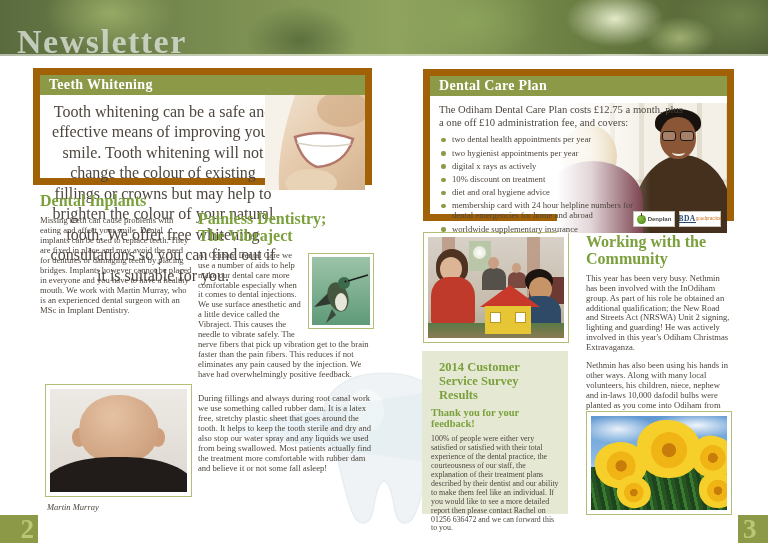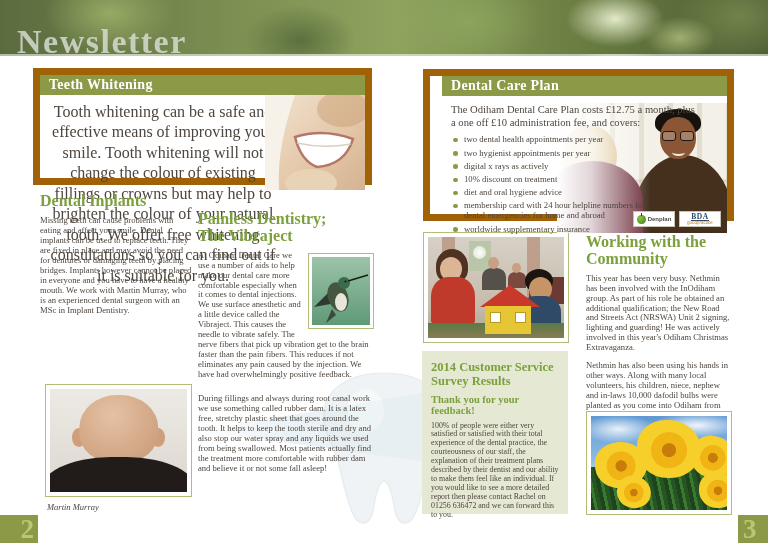--- a/index.html
+++ b/index.html
@@ -44,21 +44,21 @@
           background:radial-gradient(circle at 42% 30%,#e5c2a4,#c79874);border-radius:48% 48% 44% 44%;}
   .m-ear{position:absolute;top:38%;width:10%;height:18%;background:#cf9f7c;border-radius:50%;}
   .m-body{position:absolute;left:-8%;right:-8%;bottom:-2%;height:36%;background:#211c1a;
           border-radius:45% 45% 0 0/95% 95% 0 0;}
   
   .tooth-wm{position:absolute;left:308px;top:372px;width:152px;height:158px;opacity:.55;z-index:0;}
   .blue-band{position:absolute;left:198px;top:392px;width:230px;height:70px;z-index:0;opacity:.45;
      background:linear-gradient(90deg,rgba(190,215,228,0),#cfe2ec 40%,#dcebf2);
      clip-path:polygon(0 55%,100% 0,100% 100%);}
   
-  .dcp-box{left:423px;top:69px;width:311px;height:152px;box-sizing:border-box;padding-left:12px;}
+  .dcp-box{left:423px;top:69px;width:311px;height:152px;box-sizing:border-box;}
   .dcp-body{position:relative;height:130px;}
   .dcp-intro{position:relative;z-index:3;margin:7px 0 5px 9px;width:250px;font-size:10.6px;line-height:1.25;}
   .dcp-bullets{position:relative;z-index:3;list-style:none;margin:0;padding:0 0 0 9px;width:210px;}
   .dcp-bullets li{position:relative;padding-left:13px;font-size:8.7px;line-height:1.15;margin-bottom:3.2px;}
   .dcp-bullets li::before{content:"";position:absolute;left:2px;top:3.5px;width:4.5px;height:4.5px;
       border-radius:50%;background:#8c9a48;}
   .dcp-photo{position:absolute;right:0;top:0;bottom:0;width:170px;overflow:hidden;z-index:1;}
   .window{position:absolute;inset:0;
      background:linear-gradient(rgba(255,255,255,.25) 58%,rgba(180,168,148,.35) 60%,rgba(255,255,255,.1) 62%),
      repeating-linear-gradient(90deg,#f0ebdf 0 24px,#d9d1be 24px 29px);}
@@ -74,21 +74,21 @@
       background:radial-gradient(circle at 45% 40%,#ecd9ae,#c7a567);border-radius:50%;}
   .woman-body{position:absolute;left:-14px;bottom:-10px;width:100px;height:82px;background:#6d2e3b;
       border-radius:50% 50% 0 0;}
   .dcp-fade{position:absolute;inset:0;background:linear-gradient(90deg,#fff 0,rgba(255,255,255,.8) 20%,rgba(255,255,255,0) 55%);}
   .logos{position:absolute;right:6px;bottom:6px;display:flex;gap:4px;z-index:4;}
   .logo{width:42px;height:16px;background:#fff;border:1px solid #c8c4b8;display:flex;align-items:center;
         justify-content:center;gap:2px;box-sizing:border-box;}
   .apple{width:9px;height:9px;border-radius:50% 50% 46% 46%;background:radial-gradient(circle at 35% 35%,#8fc440,#3f7a1e);position:relative;}
   .apple::after{content:"";position:absolute;left:4px;top:-2px;width:1.5px;height:3px;background:#5a3a1a;}
   .logo-denplan-txt{font-family:"Liberation Sans",sans-serif;font-size:6px;font-weight:bold;color:#4a4a48;}
-  .logo-bda{flex-direction:column;gap:0;line-height:1;}
+  .logo-bda{flex-direction:row;gap:0;line-height:1;}
   .logo-bda-top{font-size:7.5px;font-weight:bold;color:#27496e;letter-spacing:.5px;border-bottom:1px solid #27496e;}
   .logo-bda-sub{font-family:"Liberation Sans",sans-serif;font-size:4.5px;color:#d07820;}
   
   .kids-frame{left:423px;top:232px;width:146px;height:111px;}
   .kids{background:linear-gradient(#d8d1c8,#c6bbab 68%,#a8a890);}
   .brick{position:absolute;top:0;width:13px;height:60%;background:#b5907a;opacity:.75;}
   .art{position:absolute;left:30%;top:4%;width:22px;height:30px;background:#b9c6a8;}
   .art::after{content:"";position:absolute;left:4px;top:5px;width:13px;height:13px;border-radius:50%;
       background:radial-gradient(#fff,#d8e0c8);}
   .adult1-h{position:absolute;left:44%;top:20%;width:11px;height:12px;border-radius:50%;background:#c9a083;}
@@ -104,21 +104,21 @@
   .boy-body{position:absolute;right:2%;top:58%;width:42px;height:40px;border-radius:40% 40% 0 0;background:#2e4a66;}
   .roof{position:absolute;left:38%;top:48%;width:0;height:0;border-left:30px solid transparent;
         border-right:30px solid transparent;border-bottom:22px solid #c8392b;}
   .house{position:absolute;left:42%;top:68%;width:46px;height:28px;background:#e6c635;}
   .hw{position:absolute;top:6px;width:9px;height:9px;background:#fff;border:1px solid #b89a20;}
   .table{position:absolute;left:0;right:0;bottom:0;height:15%;background:linear-gradient(#5a7a46,#8a7a52);}
   .wwc-col{position:absolute;left:586px;top:234px;width:146px;}
   .wwc-col p{margin:0 0 8px 0;}
   .survey-box{position:absolute;left:422px;top:351px;width:146px;height:163px;background:#e5e9d4;
       box-sizing:border-box;padding:10px 9px;}
-  .survey-h{color:#7ba03c;font-weight:bold;font-size:12.5px;line-height:1.1;margin:0 0 5px 0;}
+  .survey-h{color:#7ba03c;font-weight:bold;font-size:12.5px;line-height:1.1;margin:0 0 5px 8px;}
   .survey-sub{color:#7ba03c;font-weight:bold;font-size:10.5px;margin:0 0 6px 0;}
   .survey-body{font-size:7.9px;line-height:1.13;}
   .daff-frame{left:586px;top:411px;width:146px;height:104px;}
   .daff{background:
      radial-gradient(55px 20px at 20% 14%, rgba(255,255,255,.85), transparent 70%),
      radial-gradient(65px 18px at 78% 10%, rgba(255,255,255,.9), transparent 70%),
      linear-gradient(#5f98d2 0%,#8ebce4 48%,#bcd7ee 62%,#9cc0e0 100%);}
   .stems{position:absolute;left:0;right:0;bottom:0;height:46%;
      background:repeating-linear-gradient(78deg,#1e441e 0 4px,#3a7a2e 4px 7px,#275423 7px 11px);}
   .daffodil{position:absolute;border-radius:46% 54% 50% 50%;

